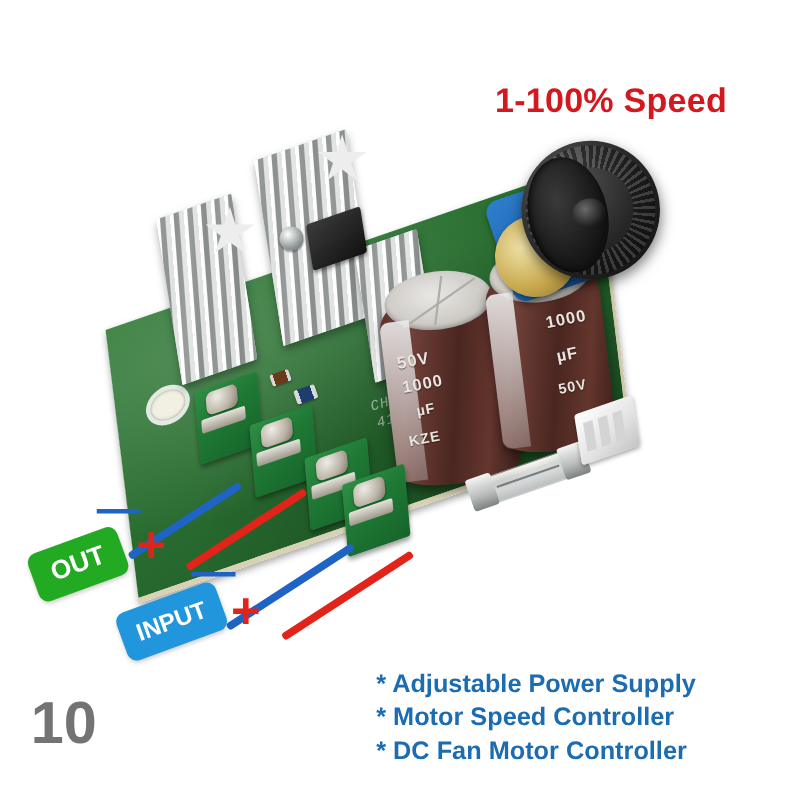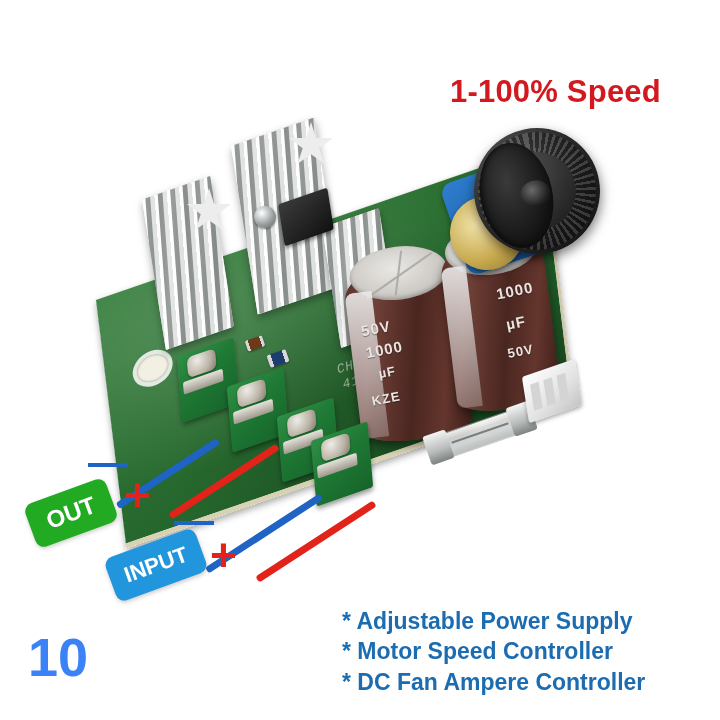--- a/index.html
+++ b/index.html
@@ -213,21 +213,21 @@
 
   .badge{
     position:absolute;color:#ffffff;font-weight:bold;
     border-radius:9px;display:flex;align-items:center;justify-content:center;
     box-shadow:0 2px 4px rgba(0,0,0,.2);
   }
   .badge.out{left:28px;top:490px;width:86px;height:46px;background:#22aa22;font-size:24px;transform:rotate(-20deg);}
   .badge.input{left:108px;top:542px;width:96px;height:46px;background:#2196dd;font-size:22px;transform:rotate(-20deg);}
 
   .amp-wrap{position:absolute;left:28px;top:630px;display:flex;align-items:baseline;}
-  .amp-num{color:#3b82f6;font-size:54px;font-weight:bold;line-height:1;}
+  .amp-num{color:#737373;font-size:54px;font-weight:bold;line-height:1;}
   .amp-unit{color:#2ba02b;font-size:23px;font-weight:bold;margin-left:7px;}
 
   .features{position:absolute;left:342px;top:606px;}
   .feature{color:#1b6cb0;font-size:23px;font-weight:bold;line-height:1.32;white-space:nowrap;}
 </style>
 </head>
 <body>
 
 <div id="stage">
 
@@ -325,16 +325,16 @@
   <div class="badge out">OUT</div>
   <div class="badge input">INPUT</div>
 
   <div class="amp-wrap">
     <span class="amp-num">10</span>
   </div>
 
   <div class="features">
     <div class="feature">* Adjustable Power Supply</div>
     <div class="feature">* Motor Speed Controller</div>
-    <div class="feature">* DC Fan Ampere Controller</div>
+    <div class="feature">* DC Fan Motor Controller</div>
   </div>
 
 </div>
 
 </body></html>

